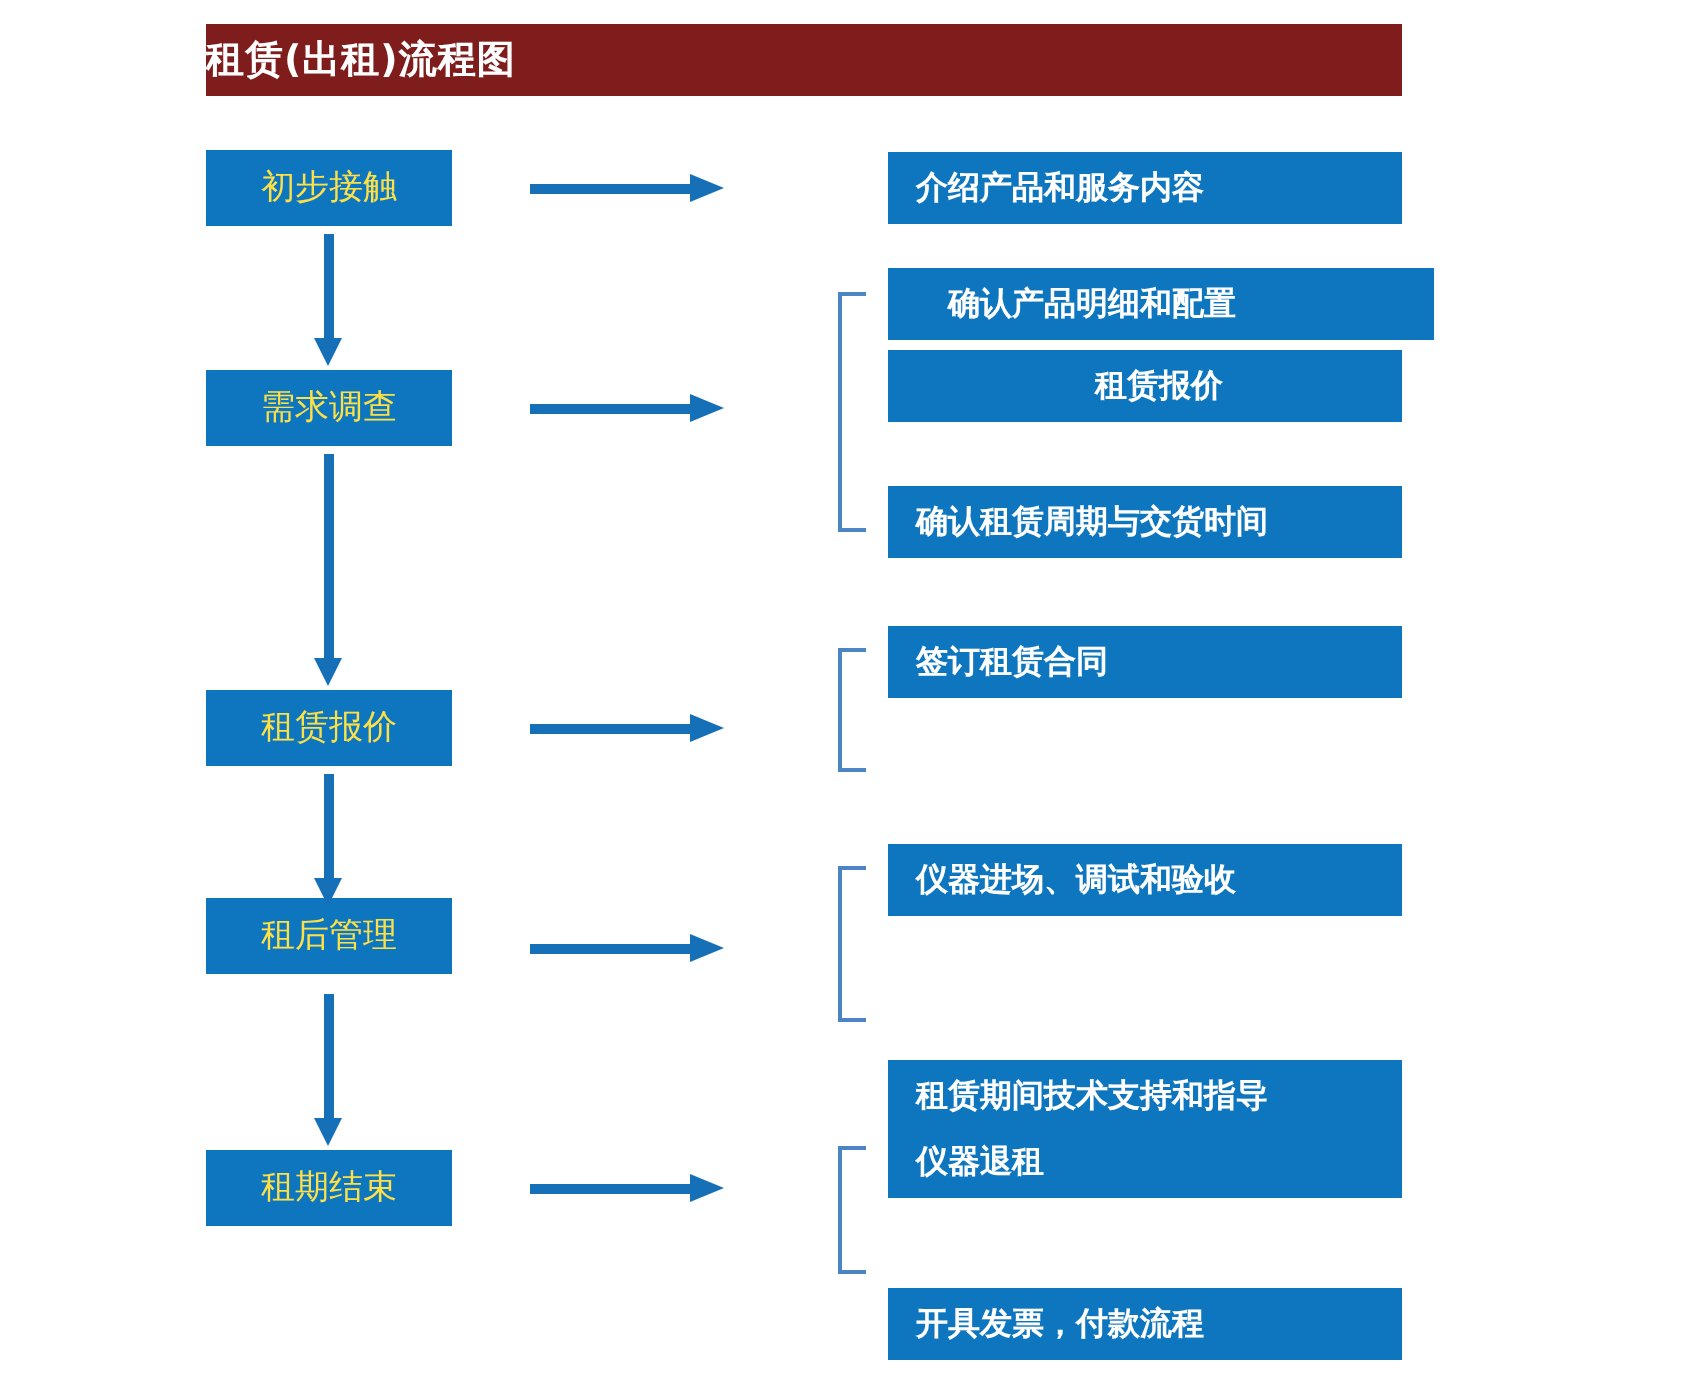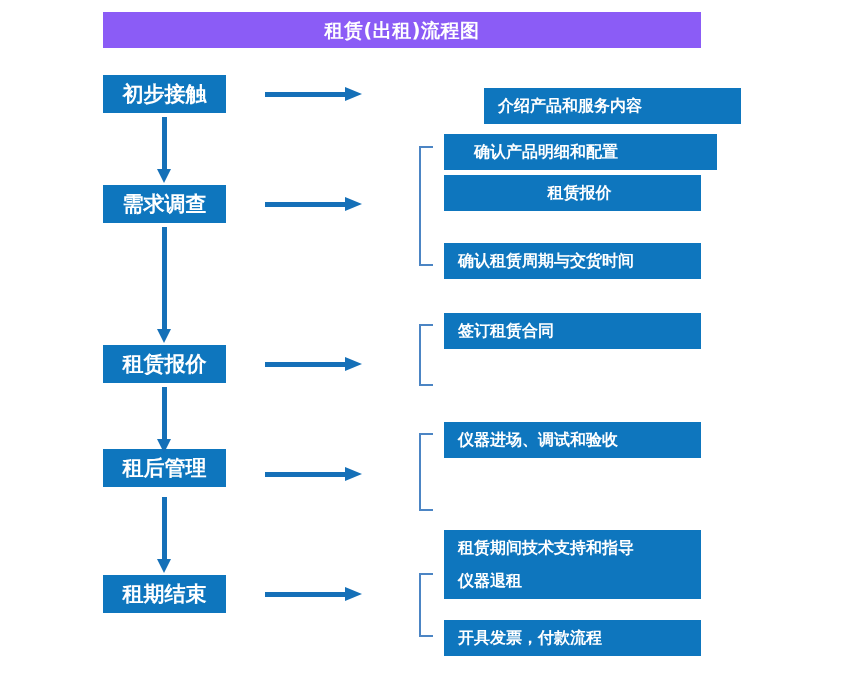--- a/index.html
+++ b/index.html
@@ -9,37 +9,37 @@
     background:#ffffff;
     font-family:"DejaVu Sans","Liberation Sans",sans-serif;
     overflow:hidden;
   }
   #canvas{position:relative;width:844px;height:688px;}
 
   
   .title-bar{
     position:absolute;
     left:103px;top:12px;width:598px;height:36px;
-    background:#8b5cf6;
-    display:flex;align-items:center;justify-content:center;
+    background:#7f1d1d;
+    display:flex;align-items:center;justify-content:flex-start;
   }
   .title-bar .t{
     color:#ffffff;font-size:19px;font-weight:bold;letter-spacing:.5px;
     line-height:1;
   }
 
   
   .stage{
     position:absolute;
     left:103px;width:123px;height:38px;
     background:#0E76BE;
     display:flex;align-items:center;justify-content:center;
   }
   .stage .t{
-    color:#ffffff;font-size:21px;font-weight:bold;line-height:1;
+    color:#fde047;font-size:17px;font-weight:normal;line-height:1;
     white-space:nowrap;
   }
 
   
   .detail{
     position:absolute;
     left:444px;width:257px;height:36px;
     background:#0E76BE;
     display:flex;align-items:center;
   }
@@ -153,21 +153,21 @@
   <div class="harrow" style="top:587px;">
     <div class="shaft"></div>
     <div class="head"></div>
   </div>
 
   <div class="bracket" style="top:146px;height:120px;"></div>
   <div class="bracket" style="top:324px;height:62px;"></div>
   <div class="bracket" style="top:433px;height:78px;"></div>
   <div class="bracket" style="top:573px;height:64px;"></div>
 
-  <div class="detail" style="top:88px;margin-left:40px;">
+  <div class="detail" style="top:76px;">
     <span class="t">介绍产品和服务内容</span>
   </div>
   <div class="detail" style="top:134px;padding-left:16px;">
     <span class="t">确认产品明细和配置</span>
   </div>
   <div class="detail" style="top:175px;justify-content:center;">
     <span class="t">租赁报价</span>
   </div>
   <div class="detail" style="top:243px;">
     <span class="t">确认租赁周期与交货时间</span>
@@ -177,17 +177,17 @@
   </div>
   <div class="detail" style="top:422px;">
     <span class="t">仪器进场、调试和验收</span>
   </div>
   <div class="detail" style="top:490px;margin-top:40px;">
     <span class="t">租赁期间技术支持和指导</span>
   </div>
   <div class="detail" style="top:563px;">
     <span class="t">仪器退租</span>
   </div>
-  <div class="detail" style="top:620px;">
+  <div class="detail" style="top:644px;">
     <span class="t">开具发票，付款流程</span>
   </div>
 
 </div>
 
 </body></html>

